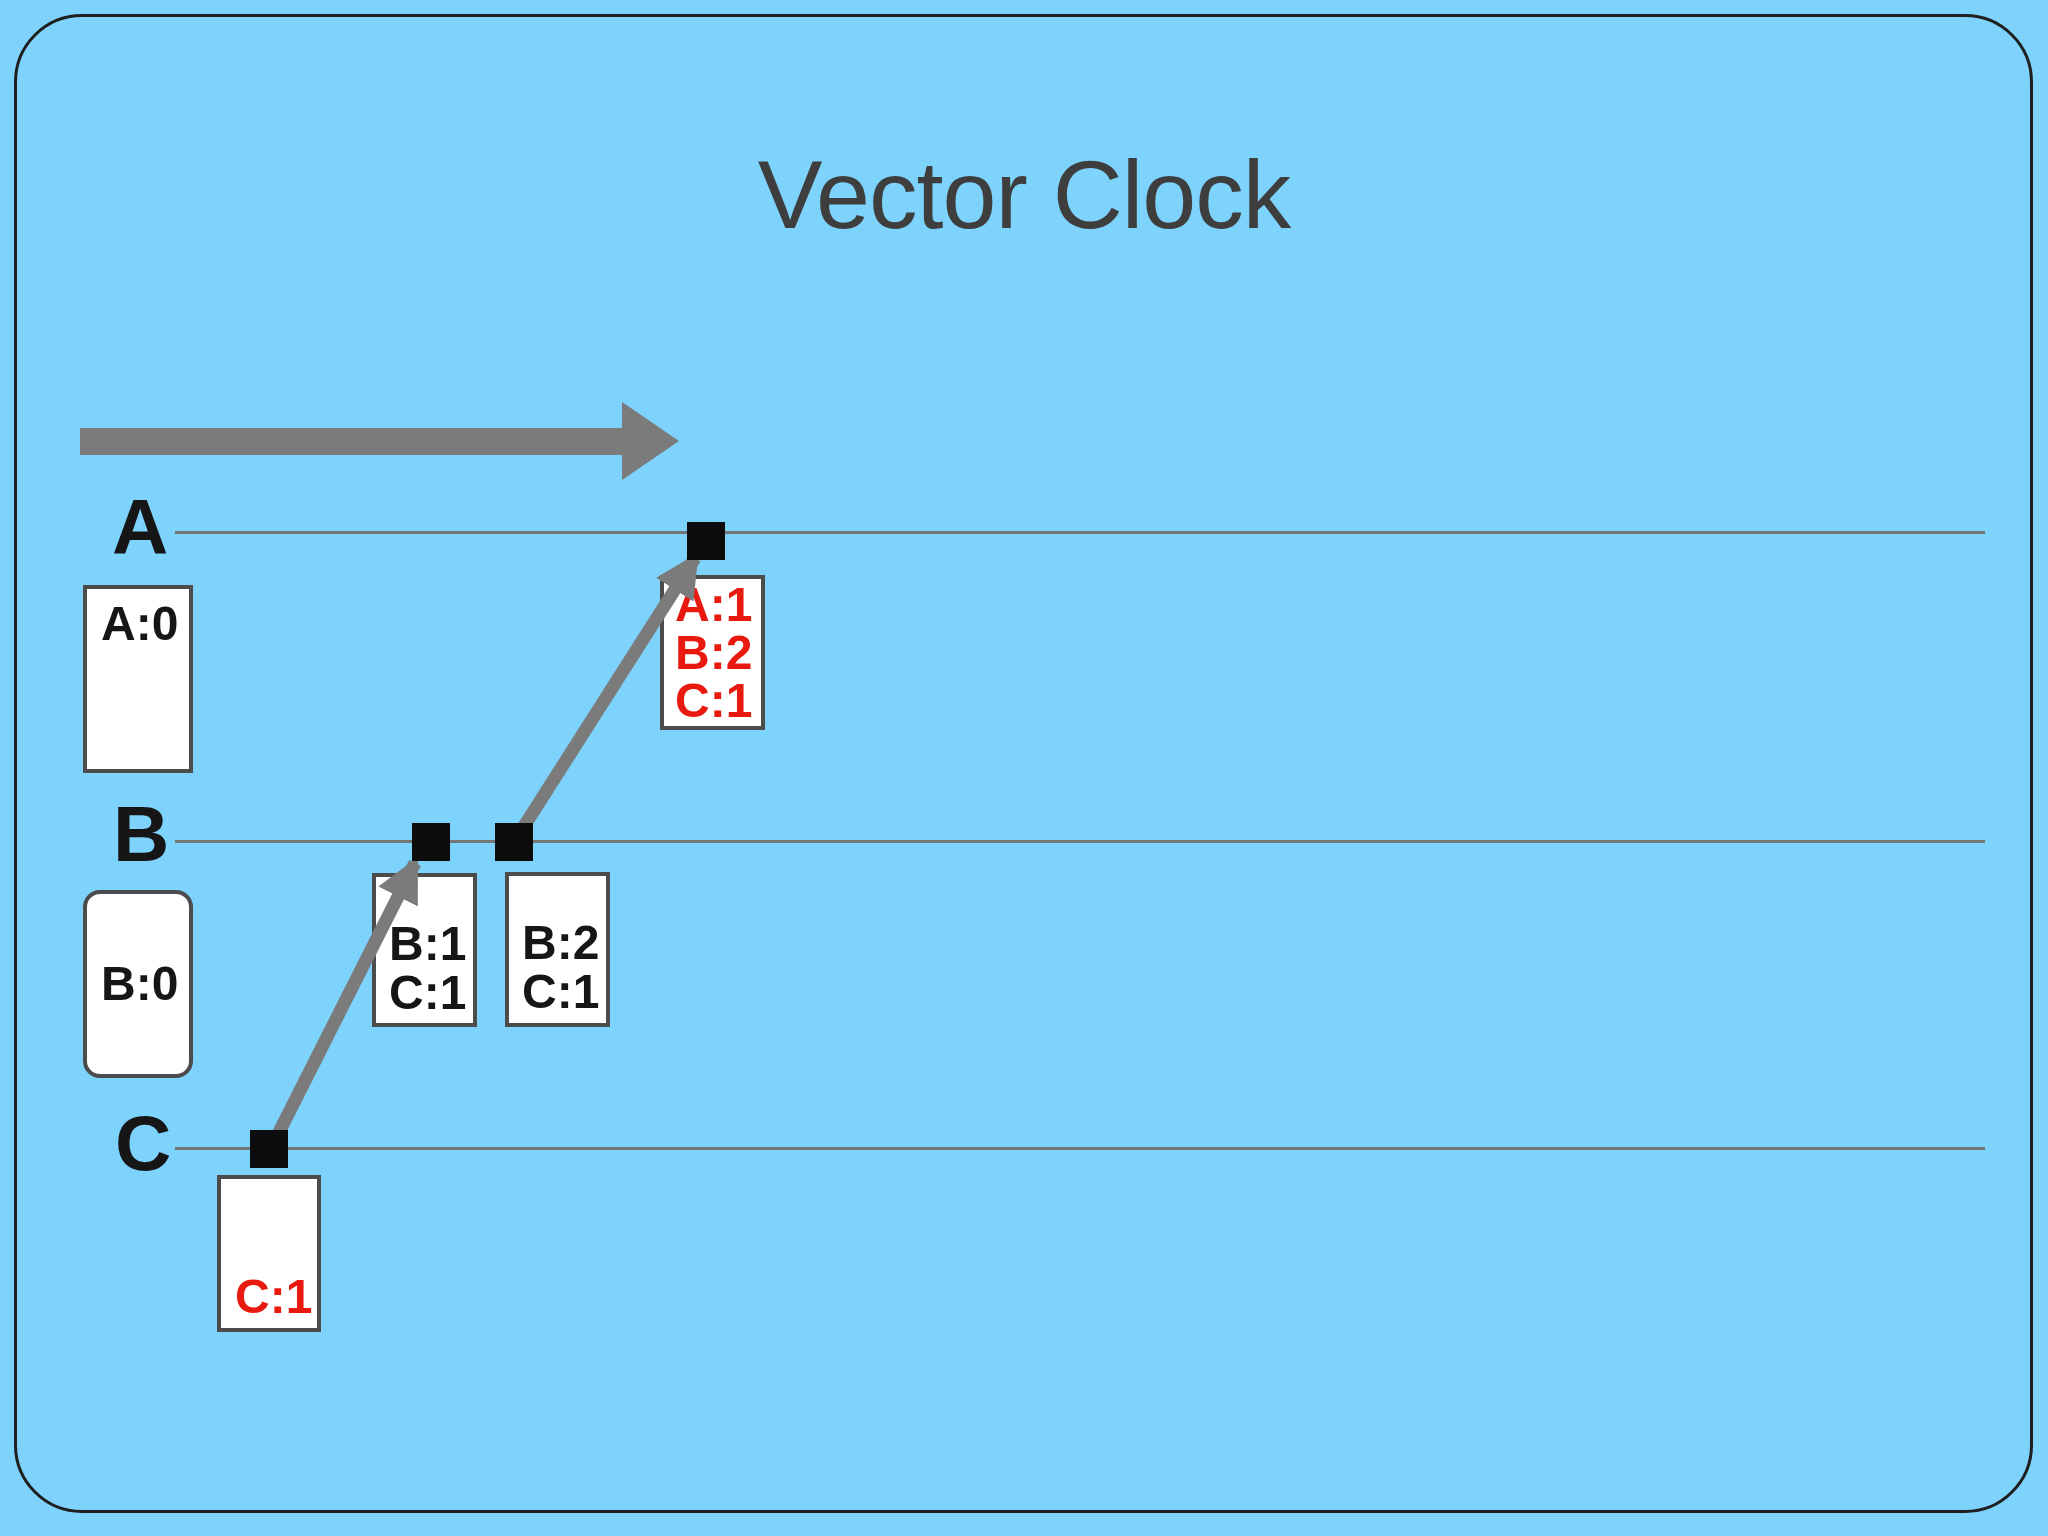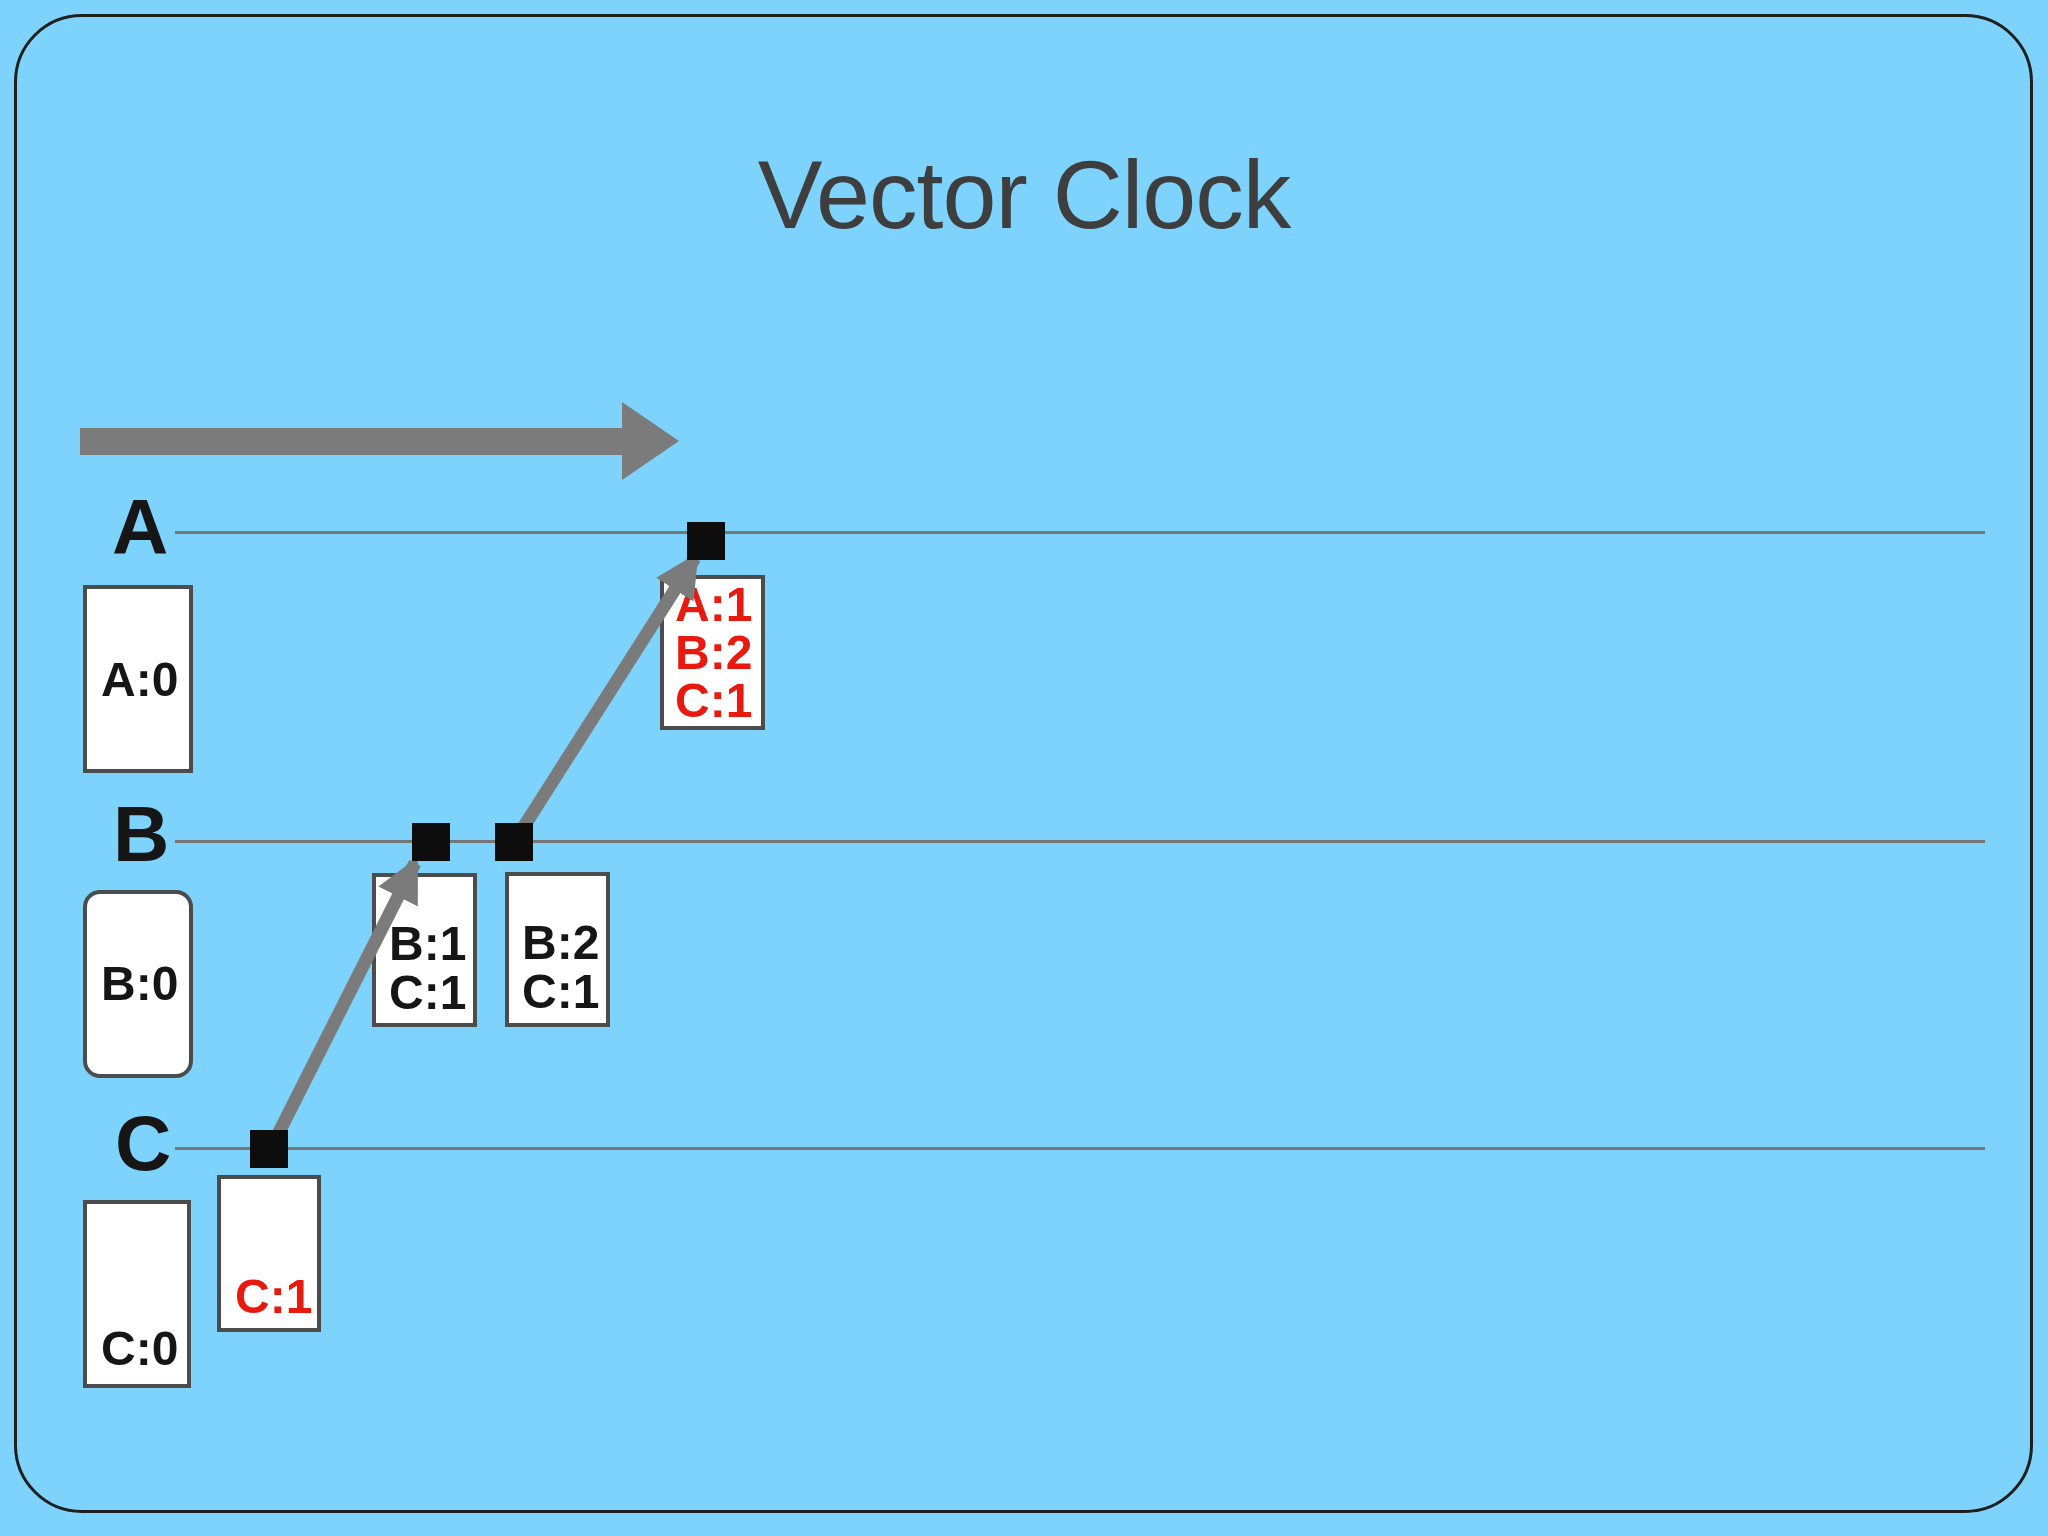--- a/index.html
+++ b/index.html
@@ -59,21 +59,21 @@
     font-weight: 700;
     font-size: 48px;
     line-height: 50px;
     color: var(--text-black, #161616);
     display: flex;
     flex-direction: column;
   }
   .vbox .cl { white-space: nowrap; }
   .red .cl, .cl.red { color: var(--emphasis-red, #e8190e); }
 
-  .box-a0 { left: 83px;  top: 585px;  width: 110px; height: 188px; padding: 10px 0 8px 14px; justify-content: center; }
+  .box-a0 { left: 83px;  top: 585px;  width: 110px; height: 188px; padding: 10px 0 8px 14px; justify-content: flex-start; }
   .box-b0 { left: 83px;  top: 890px;  width: 110px; height: 188px; padding-left: 14px; justify-content: center; border-radius: 17px; }
   .box-c0 { left: 83px;  top: 1200px; width: 108px; height: 188px; padding: 0 0 10px 14px; justify-content: flex-end; }
   .box-c1 { left: 217px; top: 1175px; width: 104px; height: 157px; padding: 0 0 6px 14px; justify-content: flex-end; }
   .box-b1c1 { left: 372px; top: 873px; width: 105px; height: 154px; padding: 42px 12px 0 13px; line-height: 49px; text-align: center; }
   .box-b2c1 { left: 505px; top: 872px; width: 105px; height: 155px; padding: 42px 0 0 13px; line-height: 49px; }
   .box-a1   { left: 660px; top: 575px; width: 105px; height: 155px; padding: 2px 0 9px 11px; line-height: 48px; }
 
   .event-square {
     position: absolute;
     width: 38px; height: 38px;
@@ -103,23 +103,20 @@
     <line x1="175" y1="841.5" x2="1985" y2="841.5" style="stroke:var(--timeline-gray,#757575);stroke-width:3"></line>
     <line x1="175" y1="1148.5" x2="1985" y2="1148.5" style="stroke:var(--timeline-gray,#757575);stroke-width:3"></line>
   </svg>
 
   <div class="vbox box-a0">
     <span class="cl">A:0</span>
   </div>
   <div class="vbox box-b0">
     <span class="cl">B:0</span>
   </div>
-  <div class="vbox box-c0">
-    <span class="cl">C:0</span>
-  </div>
 
   <div class="vbox box-c1 red">
     <span class="cl">C:1</span>
   </div>
 
   <div class="vbox box-b1c1">
     <span class="cl">B:1</span>
     <span class="cl">C:1</span>
   </div>
 

